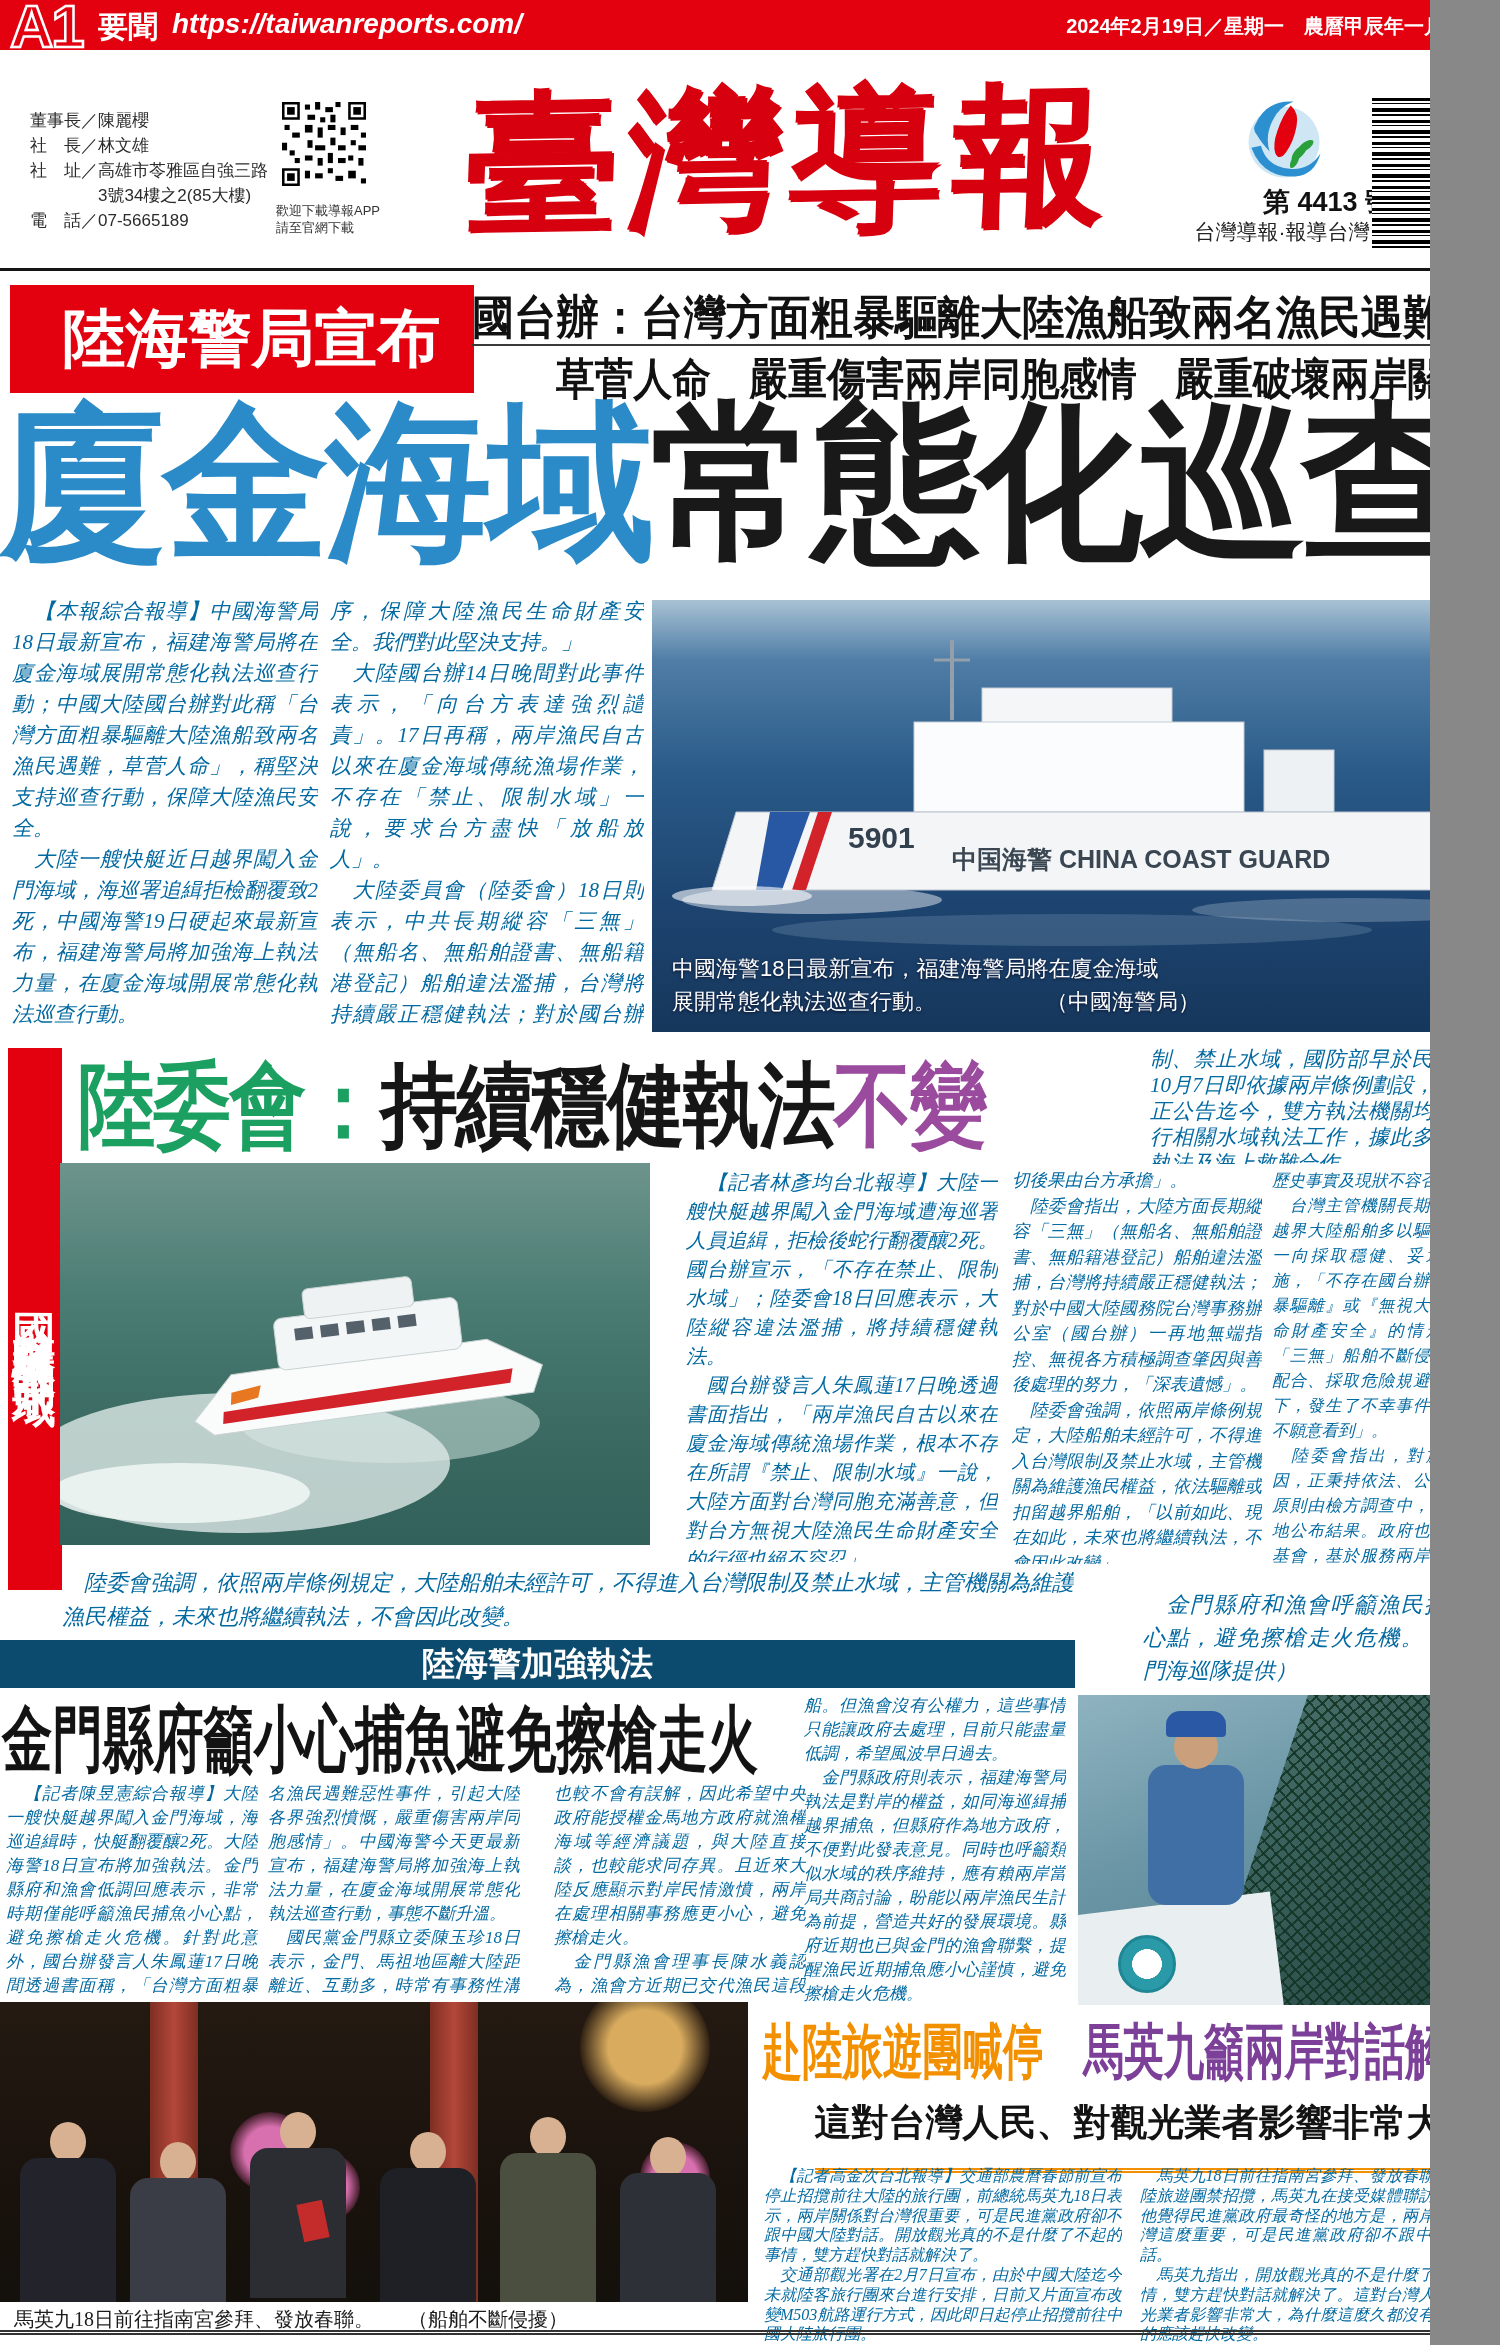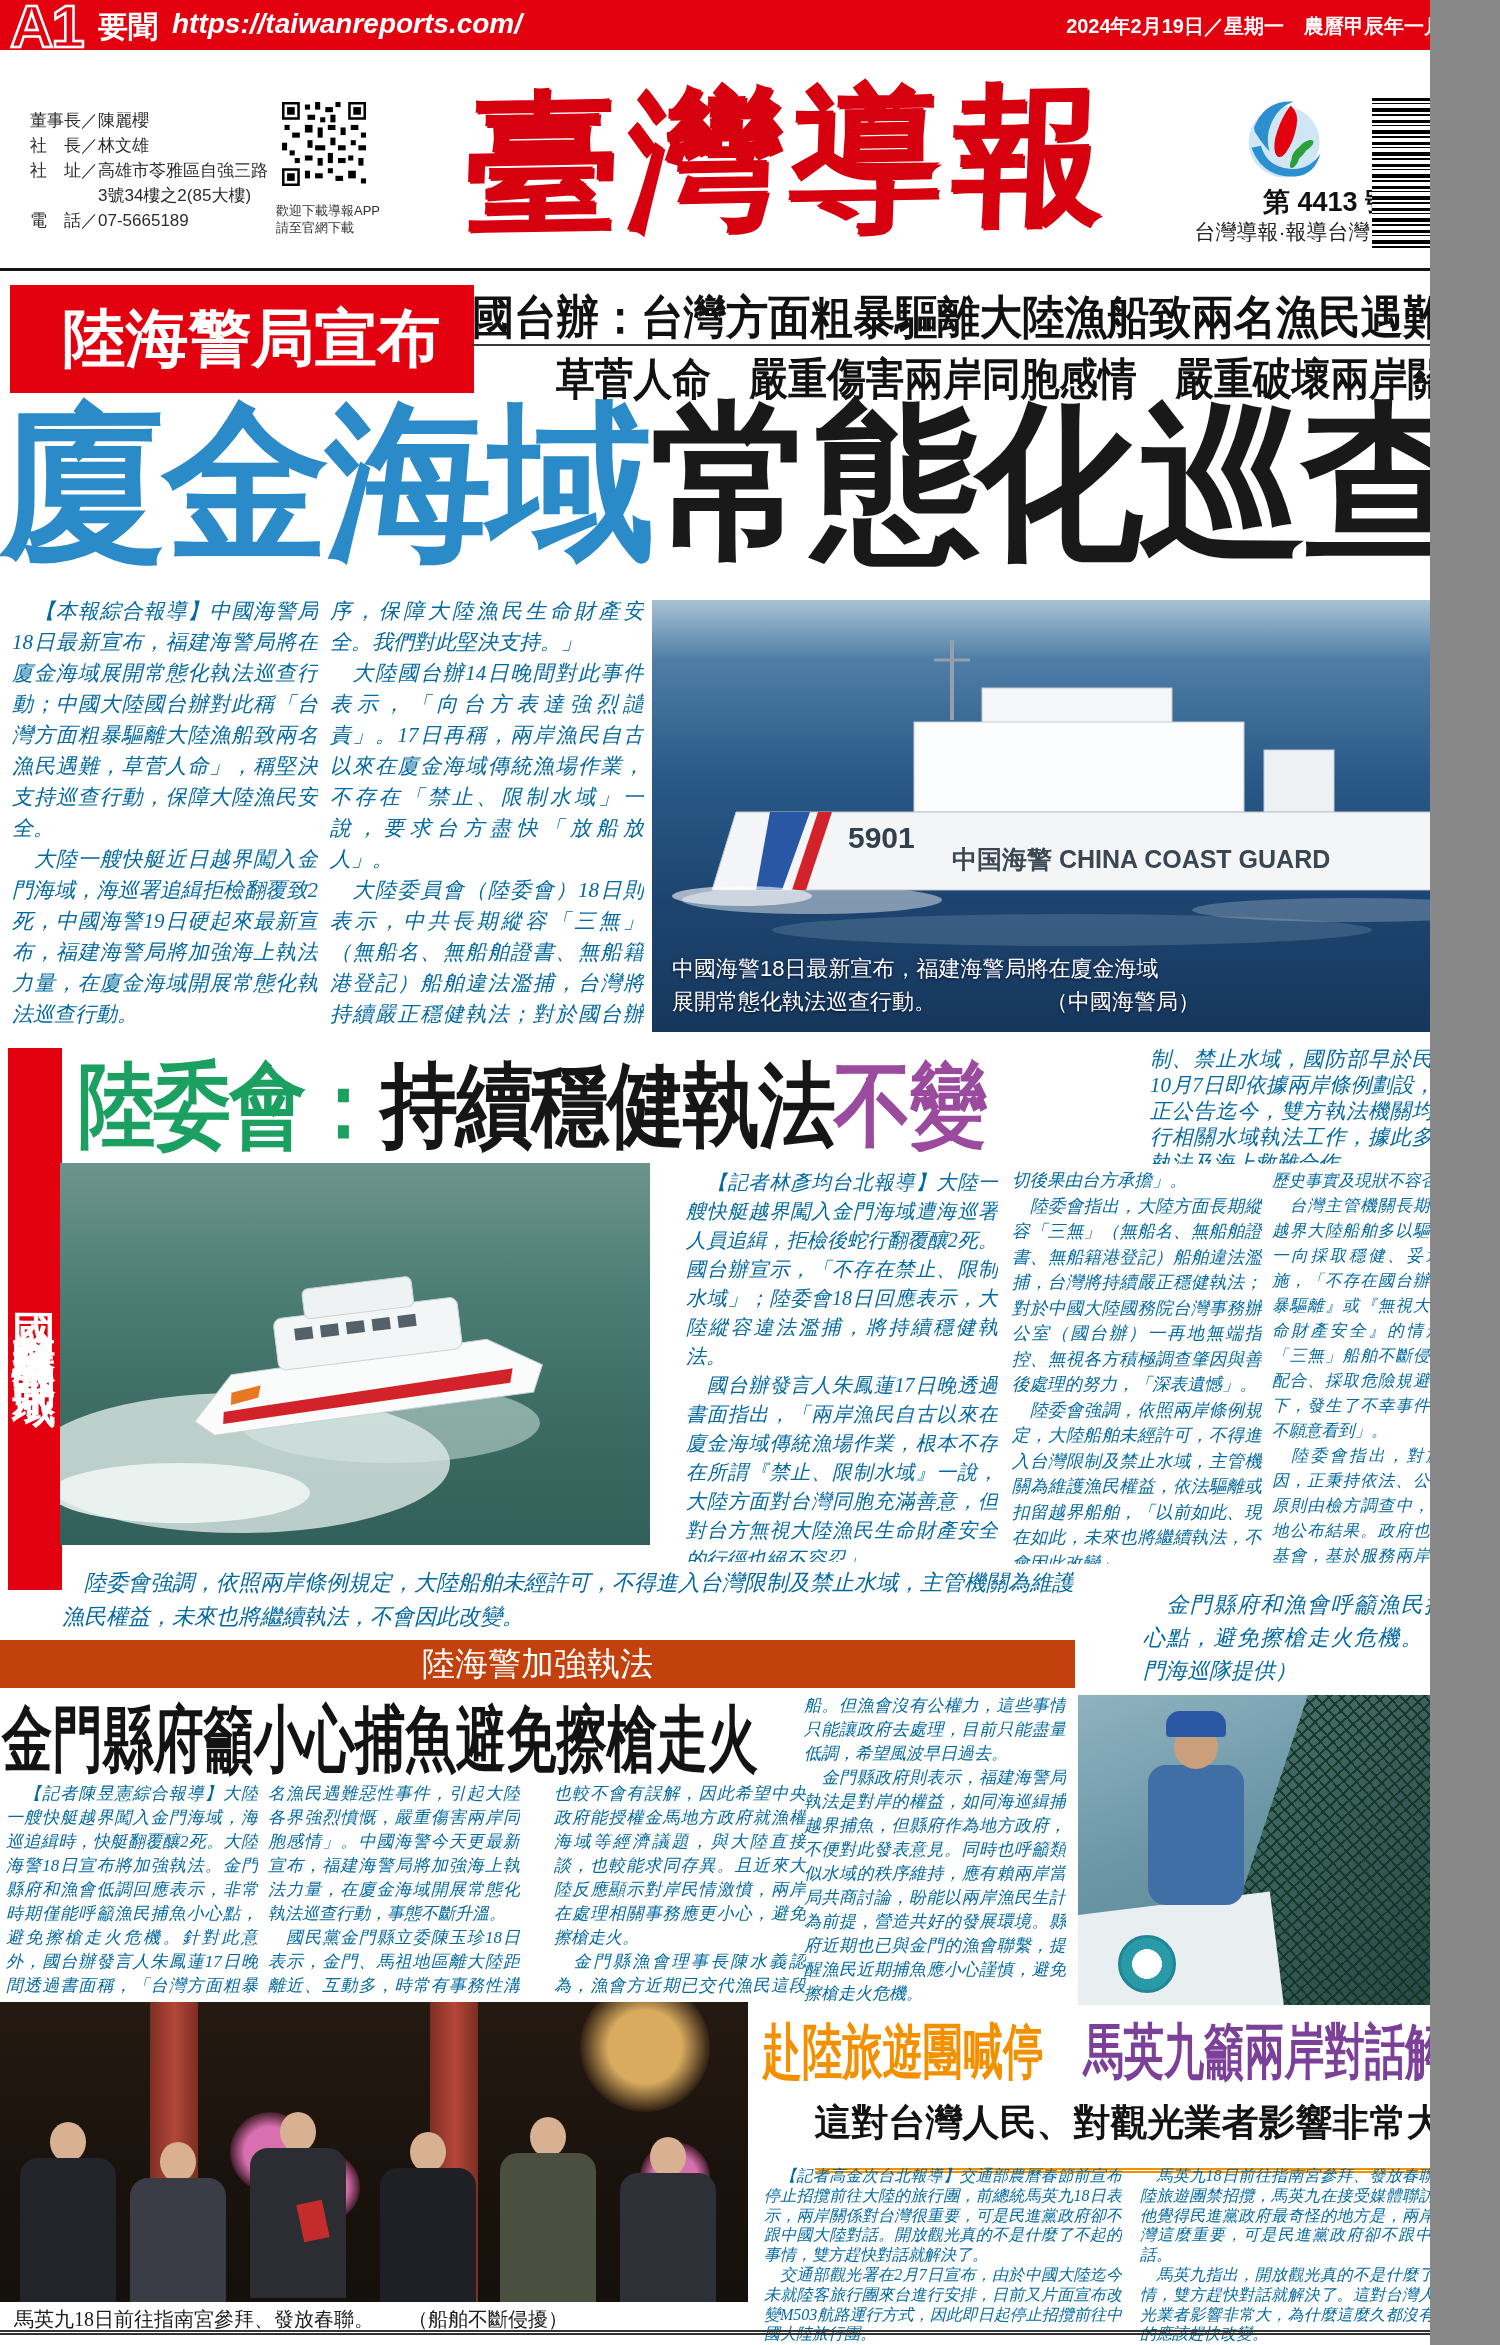--- a/index.html
+++ b/index.html
@@ -64,22 +64,22 @@
   .mh-green{color:#1ca061;} .mh-black{color:#161616;} .mh-purple{color:#9b4b9e;}
   .macCtop{left:1150px;top:1046px;width:348px;height:118px;font-size:21px;line-height:26px;}
   .catphoto{left:60px;top:1163px;width:590px;height:382px;overflow:hidden;
      background:linear-gradient(180deg,#6d948c 0%,#4b7d74 35%,#3a6a62 70%,#32605a 100%);}
   .macA{left:686px;top:1168px;width:312px;height:394px;font-size:20px;line-height:29px;}
   .macB{left:1012px;top:1168px;width:250px;height:396px;font-size:17.5px;line-height:25.5px;}
   .macC{left:1272px;top:1168px;width:228px;height:396px;font-size:16.5px;line-height:25px;}
   .catcap{left:62px;top:1566px;width:1012px;height:70px;font-size:22px;line-height:34px;}
   .fishcap{left:1143px;top:1588px;width:350px;height:102px;font-size:22px;line-height:33px;}
   
-  .bluebar{left:0;top:1640px;width:1075px;height:48px;background:#c2410c;color:#fff;
-           display:flex;align-items:center;justify-content:center;font-size:33px;font-weight:400;}
+  .bluebar{left:0;top:1640px;width:1075px;height:48px;background:#0c4a6e;color:#fff;
+           display:flex;align-items:center;justify-content:center;font-size:33px;font-weight:700;}
   .kinhead{left:2px;top:1692px;font-size:72px;font-weight:900;color:#131313;white-space:nowrap;
            transform:scaleX(.70);transform-origin:0 0;}
   .kin1{left:6px;top:1782px;width:252px;height:216px;font-size:17px;line-height:24px;}
   .kin2{left:268px;top:1782px;width:252px;height:216px;font-size:17px;line-height:24px;}
   .kin3{left:530px;top:1782px;width:252px;height:216px;font-size:17px;line-height:24px;margin-left:24px;}
   .kin4{left:804px;top:1694px;width:262px;height:308px;font-size:17px;line-height:24px;}
   .fishphoto{left:1078px;top:1695px;width:422px;height:310px;overflow:hidden;
      background:linear-gradient(160deg,#8fb3c0 0%,#6b96a6 40%,#4e7a8a 100%);}
   .net{position:absolute;left:30%;top:0;width:70%;height:100%;
      background:

